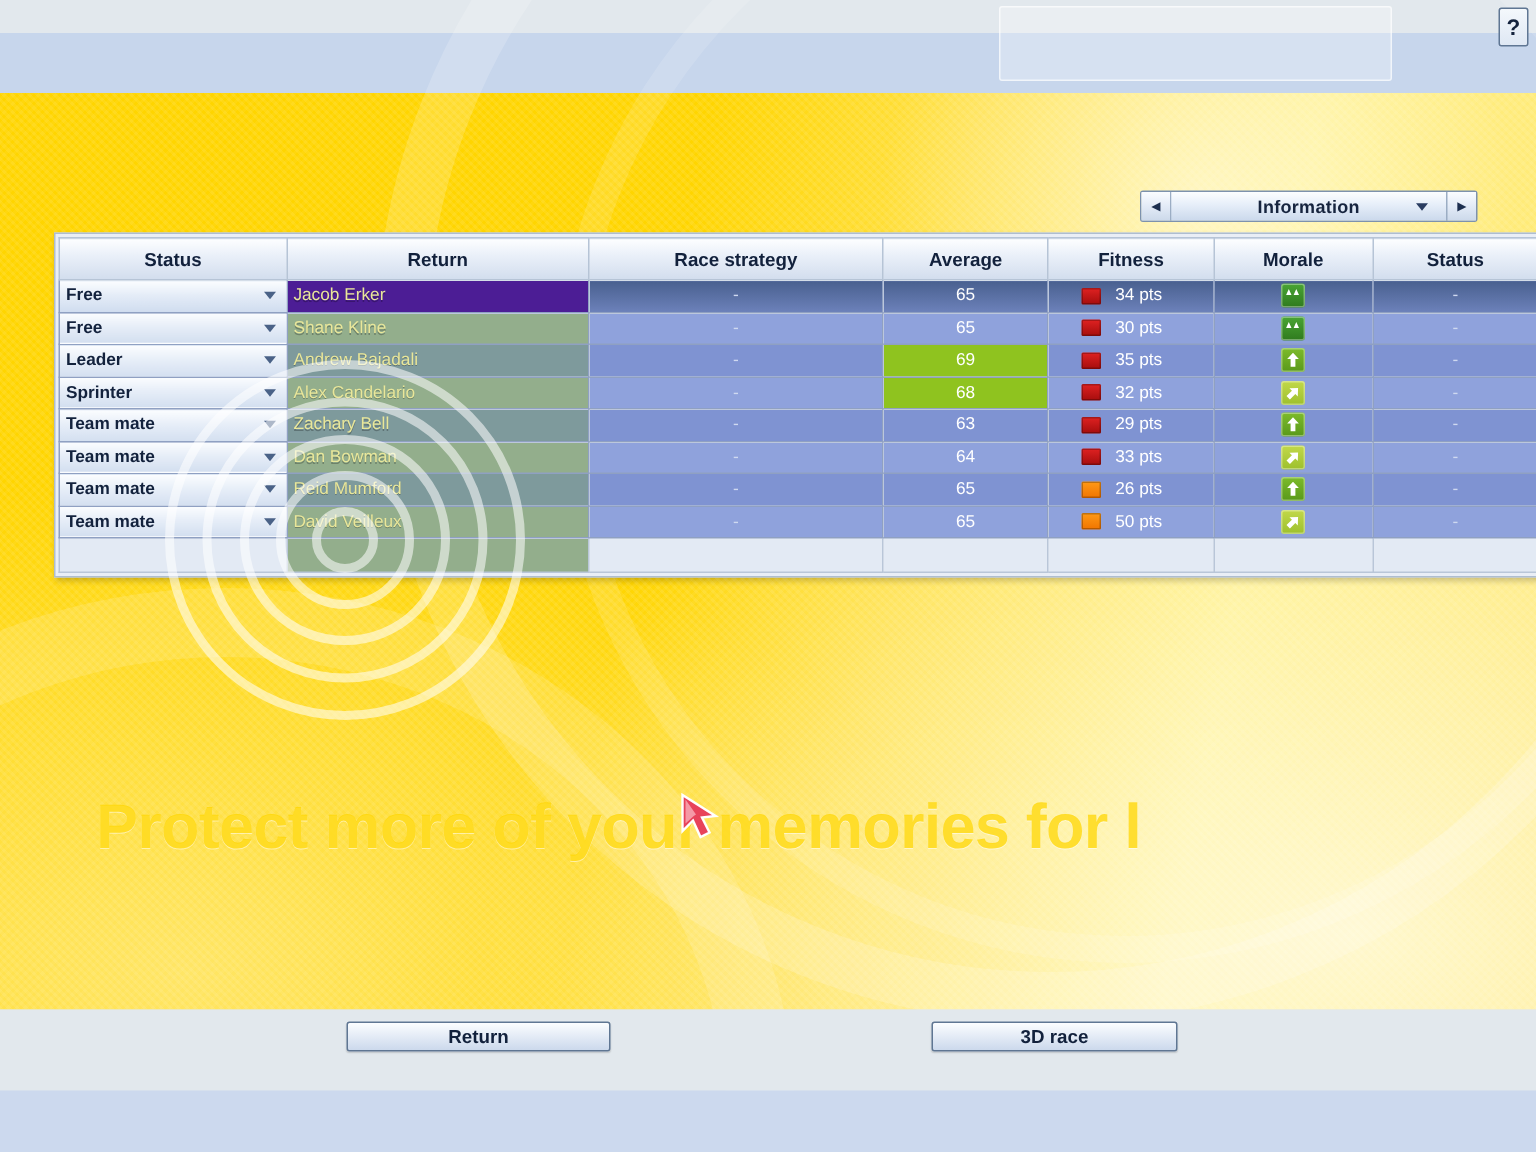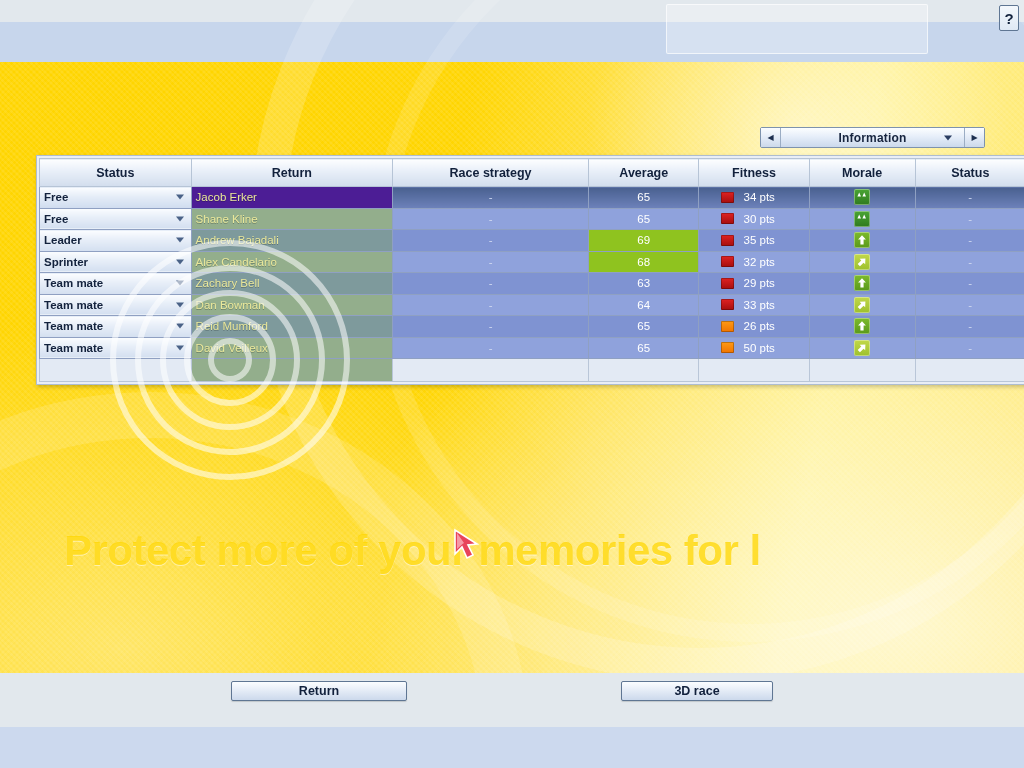--- a/index.html
+++ b/index.html
@@ -276,21 +276,21 @@
     position: absolute; height: 20px;
     display: flex; align-items: center; justify-content: center;
     background: linear-gradient(180deg,#fbfdff 0%,#e6edf7 45%,#ccd9ec 100%);
     border: 1px solid #5f7693;
     border-radius: 2px;
     font-size: 12.5px; font-weight: bold; color: #12213c;
     cursor: pointer;
     box-shadow: 0 1px 1px rgba(0,0,0,.15);
   }
   .btn-return { left: 231px; top: 681px; width: 176px; }
-  .btn-3drace { left: 621px; top: 681px; width: 152px; }
+  .btn-3drace { left: 621px; top: 681px; width: 164px; }
 </style>
 </head>
 <body>
 
 <div id="app">
 
   <div class="band-top-gray"></div>
   <div class="band-top-blue"></div>
   <div class="band-yellow">
     <div class="arc arc1"></div>

